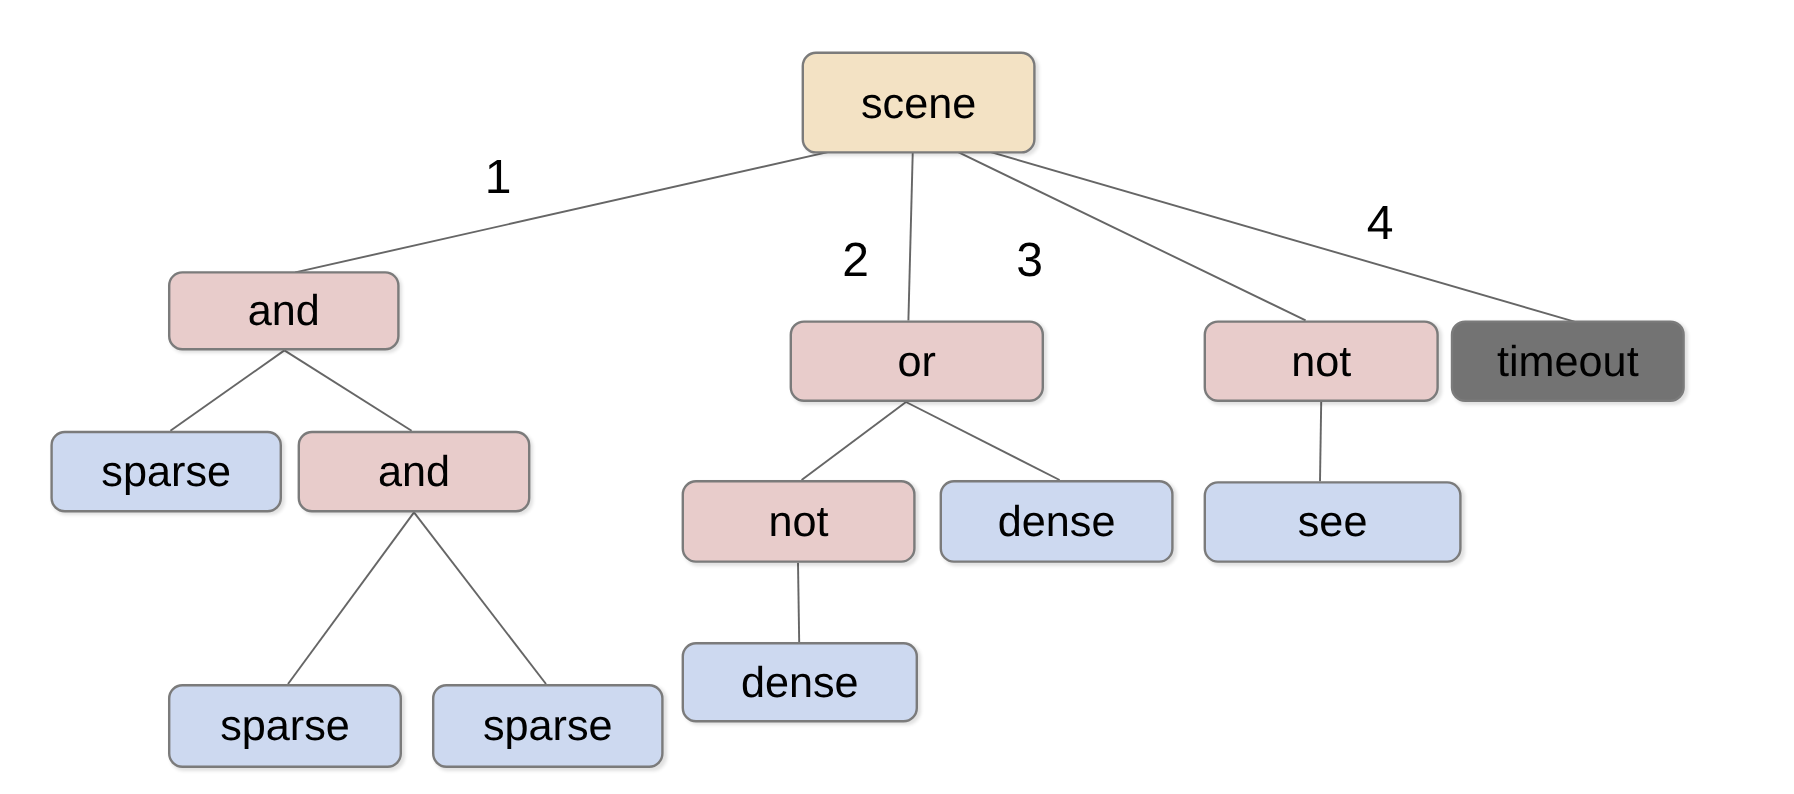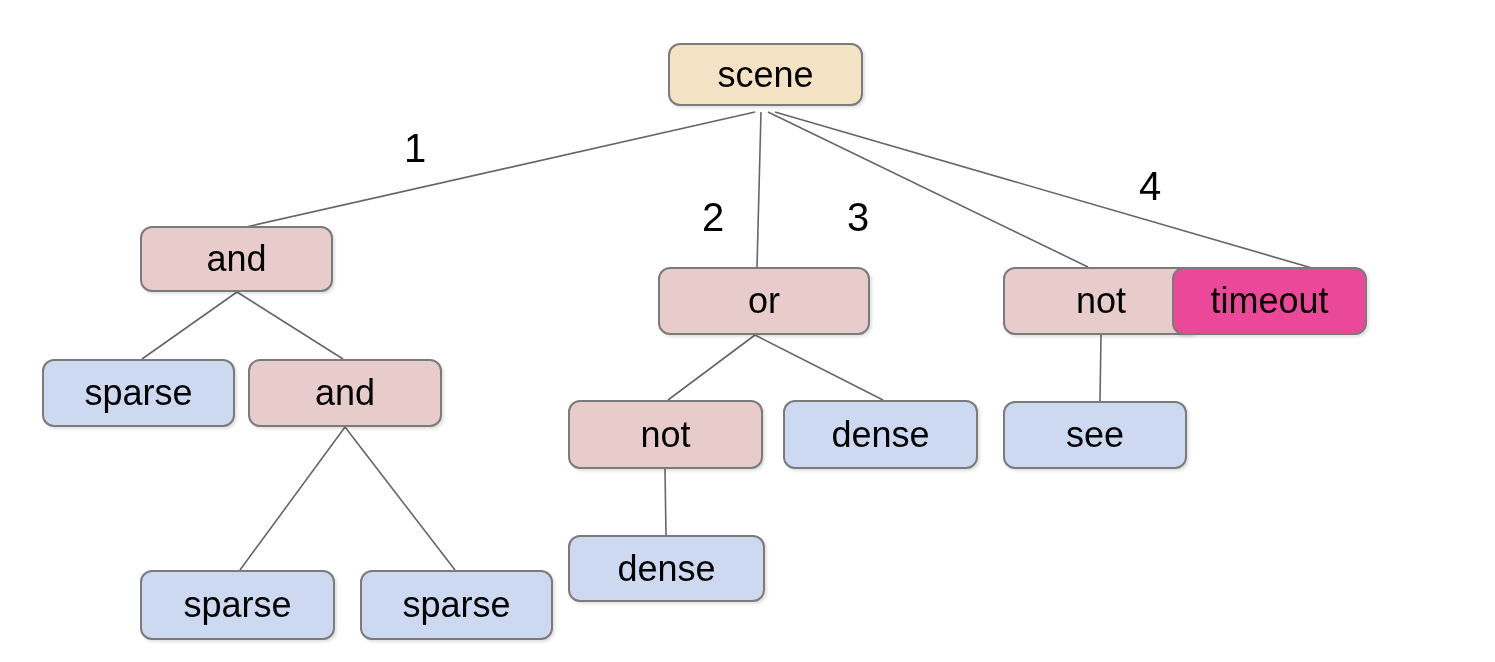--- a/index.html
+++ b/index.html
@@ -62,48 +62,48 @@
       <line x1="345" y1="427" x2="455" y2="570"></line>
       <line x1="755" y1="335" x2="668" y2="400"></line>
       <line x1="755" y1="335" x2="883" y2="400"></line>
       <line x1="665" y1="469" x2="666" y2="535"></line>
       <line x1="1101" y1="335" x2="1100" y2="401"></line>
     </svg>
 <span class="edge-label" style="left: 415px; top: 148px;">1</span>
     <span class="edge-label" style="left: 713px; top: 217px;">2</span>
     <span class="edge-label" style="left: 858px; top: 217px;">3</span>
     <span class="edge-label" style="left: 1150px; top: 186px;">4</span>
-    <div class="node root" style="left: 668px; top: 43px; width: 195px; height: 63px; background: rgb(243, 226, 196);">
+    <div class="node root" style="left: 668px; top: 43px; width: 195px; height: 85px; background: rgb(243, 226, 196);">
       <span>scene</span>
     </div>
     <div class="node operator" style="left: 140px; top: 226px; width: 193px; height: 66px; background: rgb(232, 204, 203);">
       <span>and</span>
     </div>
     <div class="node operator" style="left: 658px; top: 267px; width: 212px; height: 68px; background: rgb(232, 204, 203);">
       <span>or</span>
     </div>
     <div class="node operator" style="left: 1003px; top: 267px; width: 196px; height: 68px; background: rgb(232, 204, 203);">
       <span>not</span>
     </div>
-    <div class="node leaf" style="left: 1172px; top: 267px; width: 195px; height: 68px; background: #ec4899;">
+    <div class="node leaf" style="left: 1209px; top: 267px; width: 195px; height: 68px; background: #737373;">
       <span>timeout</span>
     </div>
     <div class="node leaf" style="left: 42px; top: 359px; width: 193px; height: 68px; background: rgb(205, 217, 240);">
       <span>sparse</span>
     </div>
     <div class="node operator" style="left: 248px; top: 359px; width: 194px; height: 68px; background: rgb(232, 204, 203);">
       <span>and</span>
     </div>
     <div class="node operator" style="left: 568px; top: 400px; width: 195px; height: 69px; background: rgb(232, 204, 203);">
       <span>not</span>
     </div>
     <div class="node leaf" style="left: 783px; top: 400px; width: 195px; height: 69px; background: rgb(205, 217, 240);">
       <span>dense</span>
     </div>
-    <div class="node leaf" style="left: 1003px; top: 401px; width: 184px; height: 68px; background: rgb(205, 217, 240);">
+    <div class="node leaf" style="left: 1003px; top: 401px; width: 215px; height: 68px; background: rgb(205, 217, 240);">
       <span>see</span>
     </div>
     <div class="node leaf" style="left: 140px; top: 570px; width: 195px; height: 70px; background: rgb(205, 217, 240);">
       <span>sparse</span>
     </div>
     <div class="node leaf" style="left: 360px; top: 570px; width: 193px; height: 70px; background: rgb(205, 217, 240);">
       <span>sparse</span>
     </div>
     <div class="node leaf" style="left: 568px; top: 535px; width: 197px; height: 67px; background: rgb(205, 217, 240);">
       <span>dense</span>

